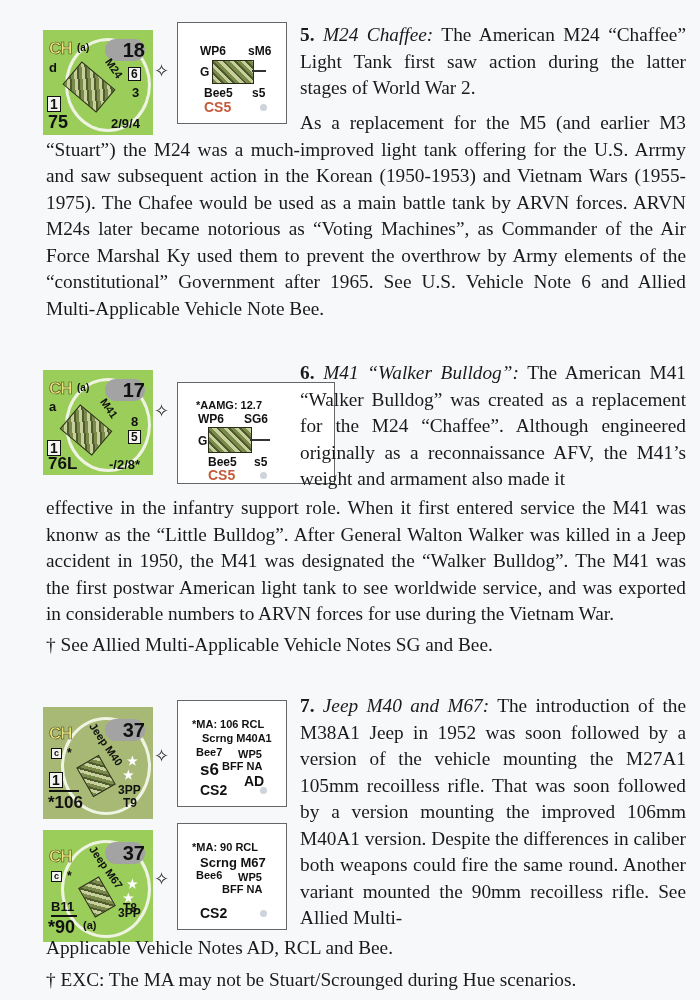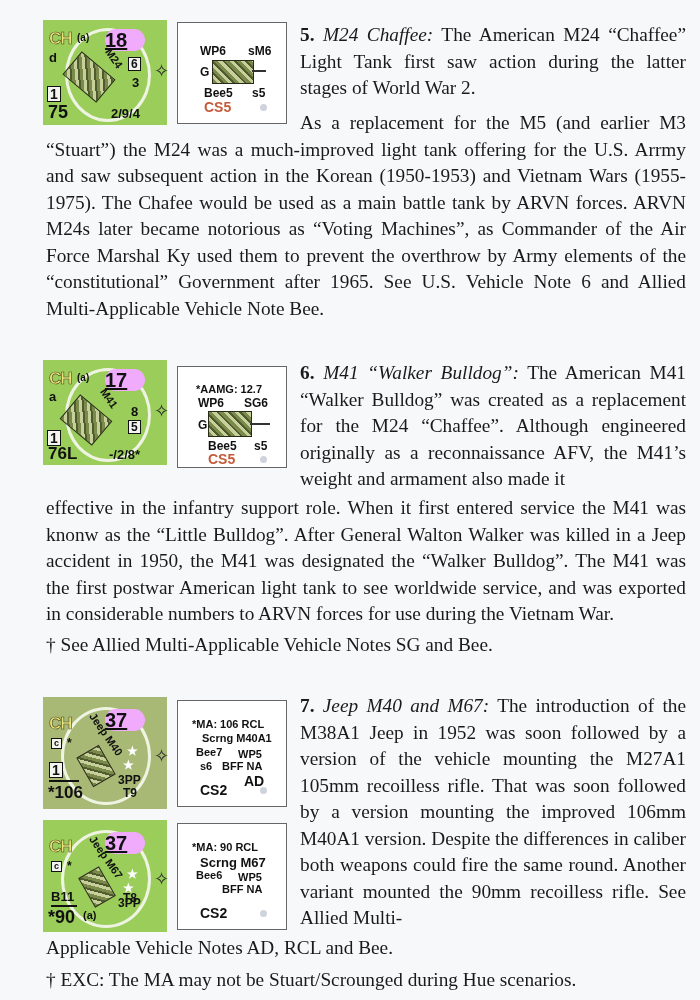--- a/index.html
+++ b/index.html
@@ -1,27 +1,27 @@
 <!DOCTYPE html>
 <html><head>
 <meta charset="utf-8">
 <style>
   html, body { margin:0; padding:0; }
   body { width:700px; height:1000px; background:#f7f8fa; position:relative; overflow:hidden;
          font-family:"Liberation Serif", serif; color:#1a1a1a; }
   .para { position:absolute; font-size:19.3px; line-height:26.5px; text-align:justify; margin:0; }
   .para .num { font-weight:bold; }
   .para .ttl { font-style:italic; }
-  .counter { position:absolute; width:124px; height:105px; font-family:"Liberation Sans", sans-serif; font-weight:bold; color:#111; overflow:hidden; }
+  .counter { position:absolute; width:110px; height:105px; font-family:"Liberation Sans", sans-serif; font-weight:bold; color:#111; overflow:hidden;margin-top:10px; }
   .counter.green { background:#9acd5a; }
   .counter.olive { background:#a8b875; }
   .counter .ring { position:absolute; border:3px solid #eef3e2; border-radius:50%; }
   .counter .t { position:absolute; white-space:nowrap; line-height:1; }
   .counter .ch { color:#e8e27a; -webkit-text-stroke:0.6px #4a4a20; font-size:17px; font-family:"Liberation Sans", sans-serif; letter-spacing:-1px; }
-  .counter .bubble { position:absolute; background:#f0abfc; border-radius:14px; text-align:left; font-size:20px; line-height:22px;text-decoration:underline; }
+  .counter .bubble { position:absolute; background:#a3a3a3; border-radius:14px; text-align:right; font-size:20px; line-height:22px; }
   .counter .box { border:1.5px solid #111; background:#f4f4f0; padding:0 2px; }
   .counter .veh { position:absolute; background:repeating-linear-gradient(45deg,#7a8a4a 0 3px,#c7cf9a 3px 6px,#4f5a2e 6px 8px); border:1.5px solid #2a2a1a; }
   .back { position:absolute; width:108px; height:100px; background:#fff; border:1.5px solid #666; font-family:"Liberation Sans", sans-serif; font-weight:bold; color:#111; }
   .back .t { position:absolute; white-space:nowrap; line-height:1; font-size:12px; }
   .back .cs { color:#c45a3a; font-size:14px; }
   .back .dot { position:absolute; width:7px; height:7px; border-radius:50%; background:#cfd3dc; }
   .back .veh { position:absolute; background:repeating-linear-gradient(45deg,#7a8a4a 0 3px,#c7cf9a 3px 6px,#4f5a2e 6px 8px); border:1.5px solid #2a2a1a; }
   .back .gun { position:absolute; height:1.5px; background:#333; }
   .diamond { position:absolute; font-size:18px; color:#222; font-family:"DejaVu Sans", sans-serif; }
 </style>
@@ -70,21 +70,21 @@
   <span class="t" style="left:6px;top:30px;font-size:13px;">a</span>
   <div class="veh" style="left:22px;top:44px;width:40px;height:30px;transform:rotate(40deg);"></div>
   <span class="t" style="left:55px;top:33px;font-size:11px;transform:rotate(55deg);">M41</span>
   <span class="t" style="left:88px;top:45px;font-size:13px;">8</span>
   <span class="t box" style="left:85px;top:60px;font-size:12px;">5</span>
   <span class="t box" style="left:4px;top:70px;font-size:14px;">1</span>
   <span class="t" style="left:5px;top:85px;font-size:17px;">76L</span>
   <span class="t" style="left:66px;top:88px;font-size:13px;">-/2/8*</span>
 </div>
 <span class="diamond" style="left:154px;top:400px;">✧</span>
-<div class="back" style="left:177px;top:366px;">
+<div class="back" style="left:177px;top:382px;padding-left:48px;">
   <span class="t" style="left:18px;top:17px;font-size:11px;">*AAMG: 12.7</span>
   <span class="t" style="left:20px;top:30px;">WP6</span>
   <span class="t" style="left:66px;top:30px;">SG6</span>
   <span class="t" style="left:20px;top:52px;">G</span>
   <div class="veh" style="left:30px;top:44px;width:42px;height:24px;"></div>
   <div class="gun" style="left:72px;top:56px;width:20px;"></div>
   <span class="t" style="left:30px;top:73px;">Bee5</span>
   <span class="t" style="left:76px;top:73px;">s5</span>
   <span class="t cs" style="left:30px;top:85px;">CS5</span>
   <span class="dot" style="left:82px;top:89px;"></span>
@@ -113,21 +113,21 @@
   <span class="t" style="left:5px;top:87px;font-size:17px;">*106</span>
   <span class="t" style="left:75px;top:77px;font-size:12px;">3PP</span>
   <span class="t" style="left:80px;top:90px;font-size:12px;">T9</span>
 </div>
 <span class="diamond" style="left:154px;top:745px;">✧</span>
 <div class="back" style="left:177px;top:700px;height:105px;">
   <span class="t" style="left:14px;top:18px;font-size:11px;">*MA: 106 RCL</span>
   <span class="t" style="left:24px;top:32px;font-size:11px;">Scrng M40A1</span>
   <span class="t" style="left:18px;top:46px;font-size:11px;">Bee7</span>
   <span class="t" style="left:60px;top:48px;font-size:11px;">WP5</span>
-  <span class="t" style="left:22px;top:60px;font-size:11px;">s6</span>
+  <span class="t" style="left:22px;top:60px;font-size:17px;">s6</span>
   <span class="t" style="left:44px;top:60px;font-size:11px;">BFF NA</span>
   <span class="t" style="left:66px;top:73px;font-size:14px;">AD</span>
   <span class="t" style="left:22px;top:82px;font-size:14px;">CS2</span>
   <span class="dot" style="left:82px;top:86px;"></span>
 </div>
 
 <div class="counter green" style="left:43px;top:820px;height:112px;">
   <div class="ring" style="left:18px;top:10px;width:84px;height:92px;"></div>
   <span class="t ch" style="left:6px;top:18px;">CH</span>
   <span class="bubble" style="left:62px;top:12px;width:40px;">37</span>

